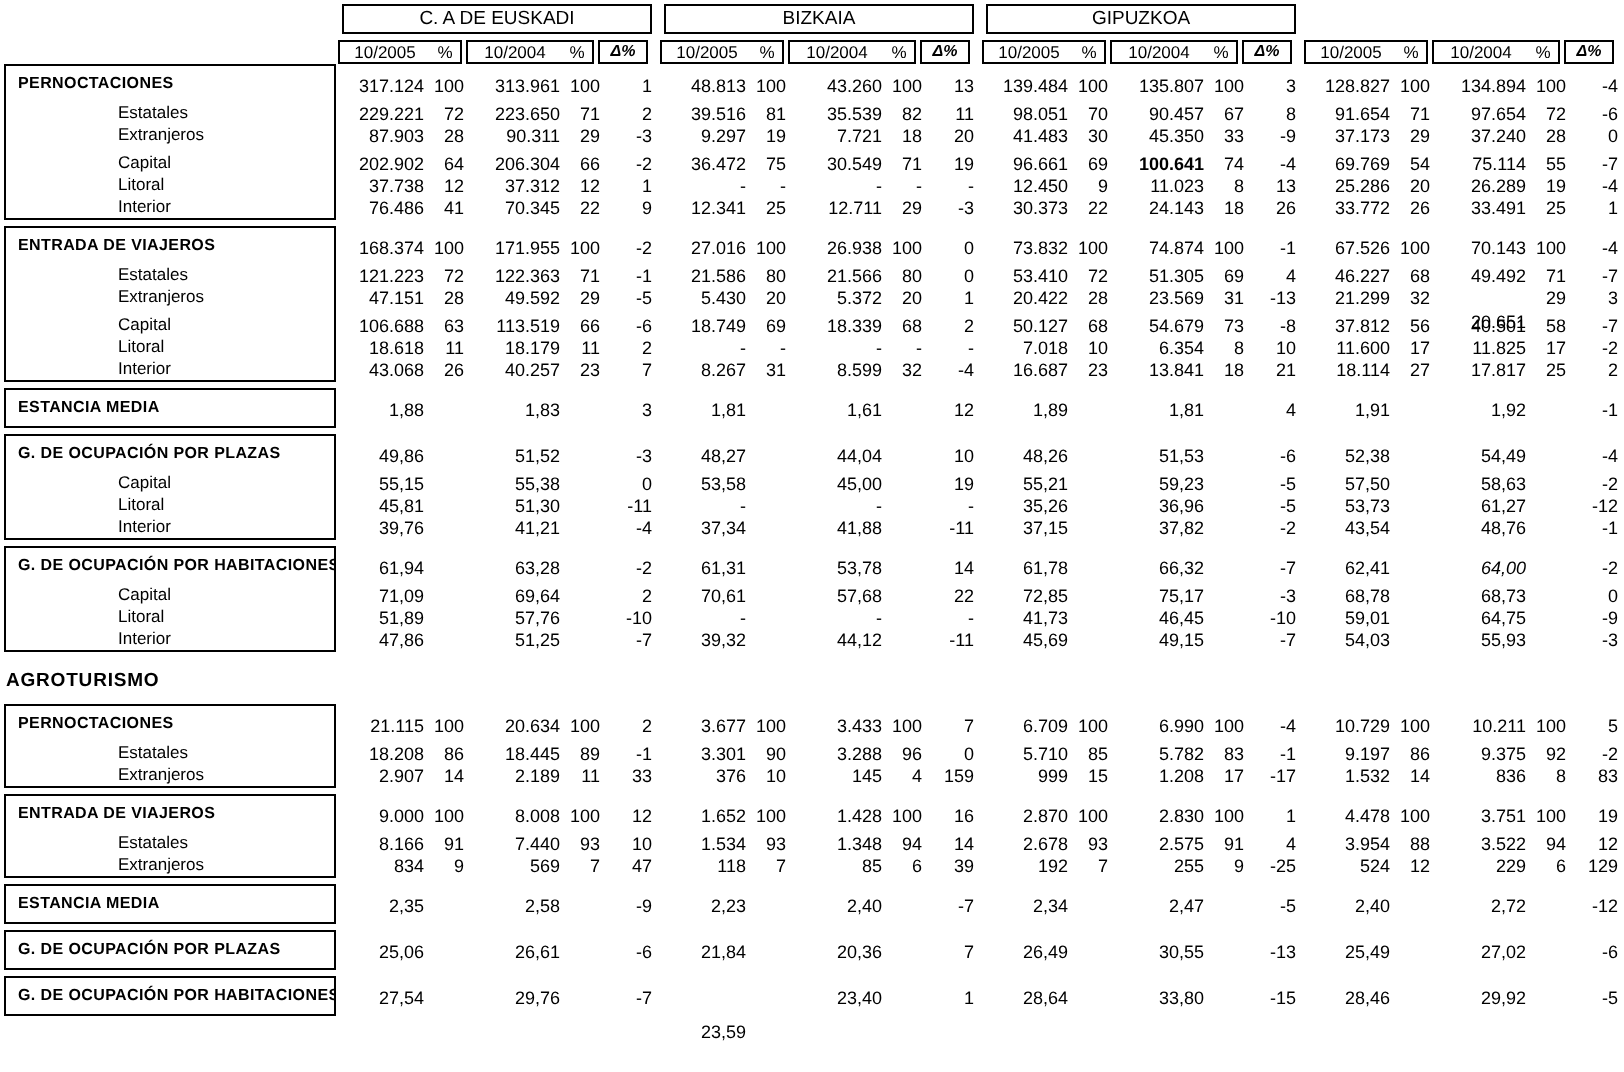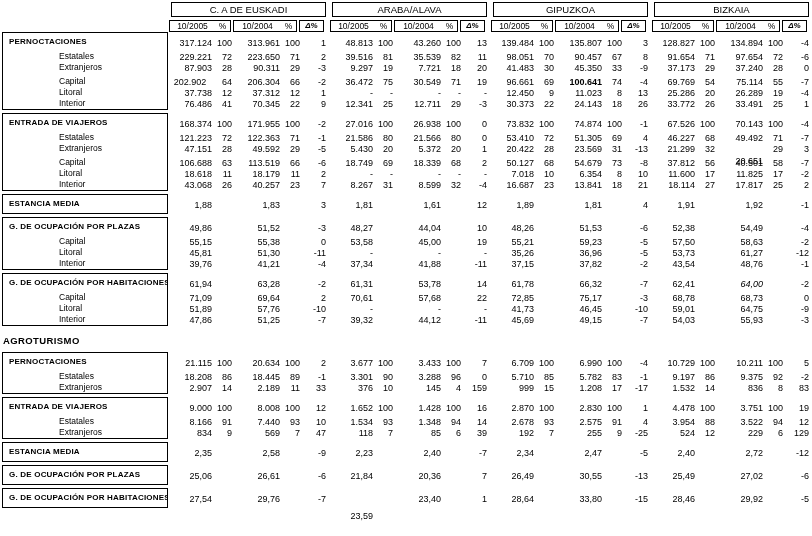--- a/index.html
+++ b/index.html
@@ -43,27 +43,24 @@
 </style>
 </head>
 <body>
 
 <div class="sheet">
   <div class="hdr-row regions" id="regions-row">
       <div class="hgroup">
         <div class="region-box">C. A DE EUSKADI</div>
       </div>
       <div class="hgroup">
-        <div class="region-box">ARABA/ALAVA</div>
+        <div class="region-box">BIZKAIA</div>
       </div>
       <div class="hgroup">
         <div class="region-box">GIPUZKOA</div>
-      </div>
-      <div class="hgroup">
-        <div class="region-box">BIZKAIA</div>
       </div>
     </div>
   <div class="hdr-row cols" id="colhead-row">
       <div class="colgroup">
         <div class="chbox b1">
           <span class="cv">10/2005</span>
           <span class="cp">%</span>
         </div>
         <div class="chbox b2">
           <span class="cv">10/2004</span>
@@ -211,21 +208,21 @@
               <span class="cell c0" style="width: 46px;">37.173</span>
               <span class="cell c1" style="width: 20px;">29</span>
               <span class="cell c2" style="width: 48px;">37.240</span>
               <span class="cell c3" style="width: 20px;">28</span>
               <span class="cell c4" style="width: 27px;">0</span>
             </div>
           </div>
           <div class="r-gap"></div>
           <div class="drow r-sub">
             <div class="dgroup">
-              <span class="cell c0" style="width: 46px; text-align: center;">202.902</span>
+              <span class="cell c0" style="width: 46px;">202.902</span>
               <span class="cell c1" style="width: 20px;">64</span>
               <span class="cell c2" style="width: 48px;">206.304</span>
               <span class="cell c3" style="width: 20px;">66</span>
               <span class="cell c4" style="width: 27px;">-2</span>
             </div>
             <div class="dgroup">
               <span class="cell c0" style="width: 46px;">36.472</span>
               <span class="cell c1" style="width: 20px;">75</span>
               <span class="cell c2" style="width: 48px;">30.549</span>
               <span class="cell c3" style="width: 20px;">71</span>

